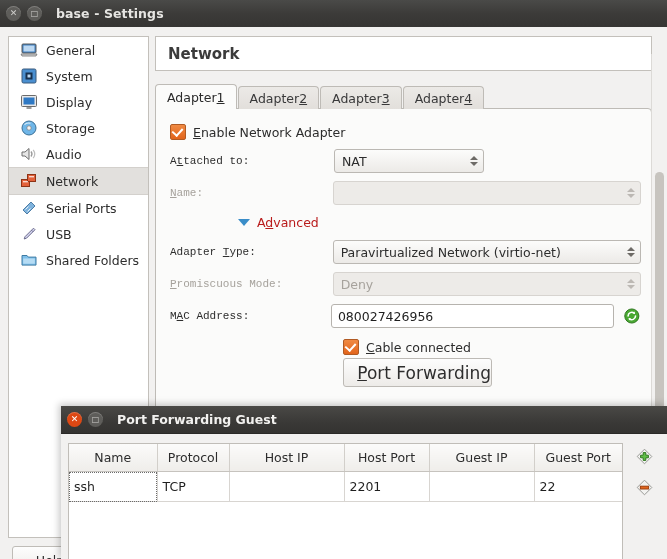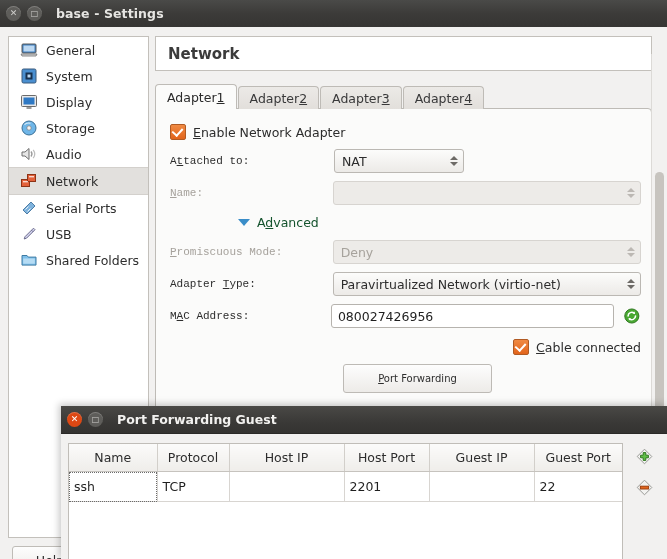--- a/index.html
+++ b/index.html
@@ -233,21 +233,21 @@
   .spin .up, .spin .dn {
     width: 0; height: 0;
     border-left: 4px solid transparent;
     border-right: 4px solid transparent;
   }
   .spin .up { border-bottom: 4px solid #6d6a66; }
   .spin .dn { border-top: 4px solid #6d6a66; }
   .combo.dim .spin .up { border-bottom-color: #bcb8b3; }
   .combo.dim .spin .dn { border-top-color: #bcb8b3; }
 
-  .w-attached { width: 130px; }
+  .w-attached { width: 150px; }
   .w-name { width: 311px; }
   .w-adaptertype { width: 311px; }
   .w-promisc { width: 311px; }
 
   .textfield {
     width: 289px;
     height: 24px;
     box-sizing: border-box;
     background: #ffffff;
     border: 1px solid #b6b3ae;
@@ -265,35 +265,35 @@
     margin-top: 3px;
     padding-left: 68px;
   }
   .tri-down {
     width: 0; height: 0;
     border-left: 6px solid transparent;
     border-right: 6px solid transparent;
     border-top: 7px solid #3a8dc8;
     margin-right: 7px;
   }
-  .adv-label { font-size: 12.5px; color: #14532d; }
+  .adv-label { font-size: 12.5px; color: #b91c1c; }
   .adv-label u { text-decoration: underline; }
 
   .refresh-ico { margin-left: 9px; width: 18px; height: 18px; display:block; }
 
   .pf-btn {
     margin-left: 173px;
-    margin-top: 6px;
+    margin-top: 0;
     width: 147px; height: 27px;
     background: linear-gradient(to bottom, #fdfdfd, #edebe8);
     border: 1px solid #bdbab5;
     border-radius: 3px;
-    font-size: 10px;
+    font-size: 17px;
     color: #2d2d2d;
-    display: flex; align-items: center; justify-content: center;
+    display: flex; align-items: center; justify-content: flex-end;
   }
   .pf-btn u { text-decoration: underline; }
 
   
   .vscroll {
     position: absolute;
     right: 0; top: 27px;
     width: 15px; height: 532px;
     background: #f2f1f0;
     border-left: 1px solid #dcdad7;
@@ -533,34 +533,34 @@
               </span>
           </div>
         </div>
 
         <div class="adv-row">
           <span class="tri-down"></span>
           <span class="adv-label"><span>A</span><u>d</u><span>vanced</span></span>
         </div>
 
         <div class="row">
-          <div class="row-label dim"><span></span><u>P</u><span>romiscuous Mode:</span></div>
-          <div class="combo dim w-promisc">
-            <span class="val">Deny</span>
+          <div class="row-label"><span>Adapter </span><u>T</u><span>ype:</span></div>
+          <div class="combo w-adaptertype">
+            <span class="val">Paravirtualized Network (virtio-net)</span>
             <span class="spin">
                 <i class="up"></i>
                 <i class="dn"></i>
               </span>
           </div>
         </div>
 
         <div class="row">
-          <div class="row-label"><span>Adapter </span><u>T</u><span>ype:</span></div>
-          <div class="combo w-adaptertype">
-            <span class="val">Paravirtualized Network (virtio-net)</span>
+          <div class="row-label dim"><span></span><u>P</u><span>romiscuous Mode:</span></div>
+          <div class="combo dim w-promisc">
+            <span class="val">Deny</span>
             <span class="spin">
                 <i class="up"></i>
                 <i class="dn"></i>
               </span>
           </div>
         </div>
 
         <div class="row">
           <div class="row-label"><span>M</span><u>A</u><span>C Address:</span></div>
           <div class="textfield">
@@ -568,21 +568,21 @@
           </div>
           <svg class="refresh-ico" viewBox="0 0 18 18">
             <circle cx="9" cy="9" r="7.2" fill="#49a832" stroke="#2f7720" stroke-width="1"></circle>
             <path d="M5.2 9a3.8 3.8 0 016.3-2.8" stroke="#ffffff" stroke-width="1.6" fill="none" stroke-linecap="round"></path>
             <path d="M12.8 9a3.8 3.8 0 01-6.3 2.8" stroke="#ffffff" stroke-width="1.6" fill="none" stroke-linecap="round"></path>
             <path d="M11.9 4.3l.2 2.4-2.4-.3z" fill="#ffffff"></path>
             <path d="M6.1 13.7l-.2-2.4 2.4.3z" fill="#ffffff"></path>
           </svg>
         </div>
 
-        <div class="chk-row" style="margin-left:173px;margin-top:6px;justify-content:flex-end;">
+        <div class="chk-row" style="margin-left:173px;margin-top:6px;">
           <div class="checkbox"></div>
           <span class="chk-label"><u>C</u><span>able connected</span></span>
         </div>
 
         <div class="pf-btn">
           <span><u>P</u><span>ort Forwarding</span></span>
         </div>
 
       </div>
     </div>

